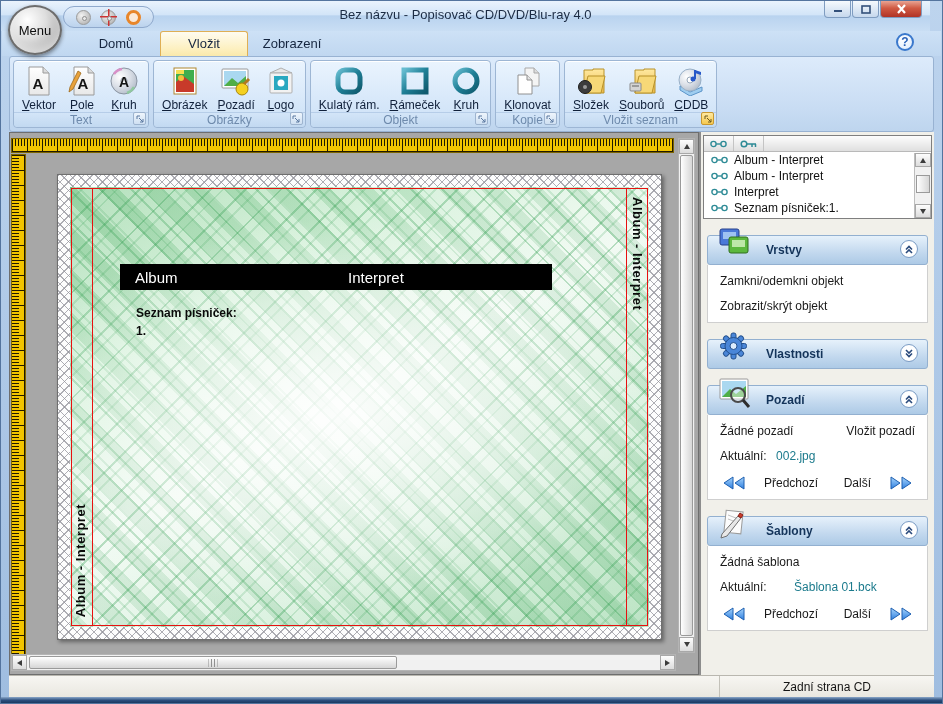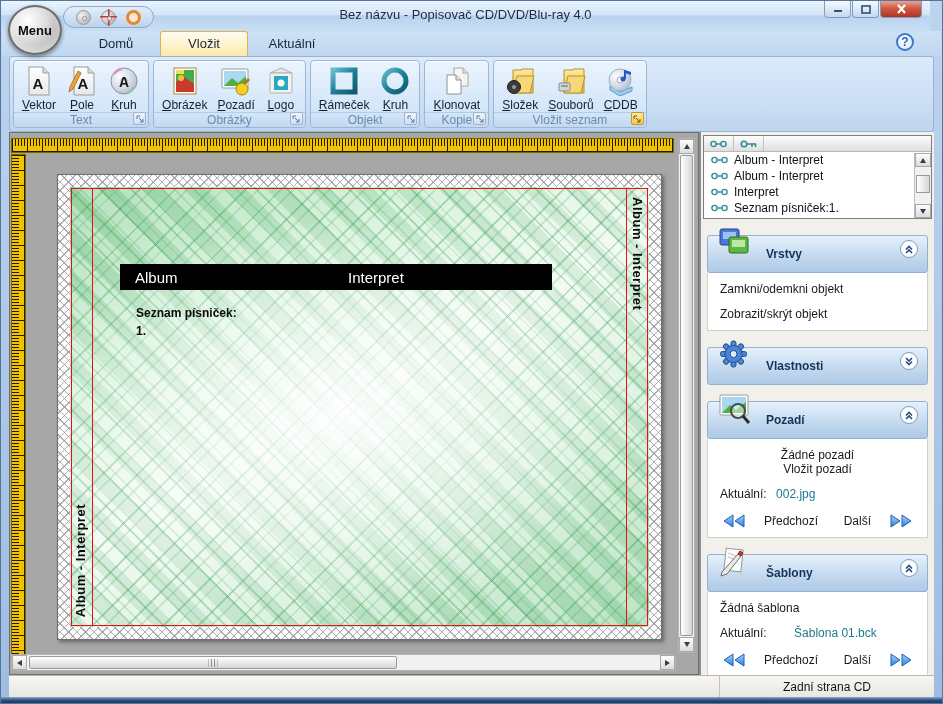--- a/index.html
+++ b/index.html
@@ -33,21 +33,21 @@
   .win-btn { width:27px; height:17px; border:1px solid #7f9cc0; border-top:none;
     border-radius:0 0 4px 4px; background:linear-gradient(#f6fafd,#c6d8ed);
     display:flex; align-items:center; justify-content:center; }
   .win-btn.close { width:42px; background:linear-gradient(#e9a493,#d05a43 45%,#b03326); }
 
   .menu-btn { position:absolute; left:7px; top:4px; width:54px; height:50px; z-index:20;
     border-radius:50%; border:2px solid #6d6d6d;
     background:radial-gradient(circle at 35% 28%, #ffffff, #dedede 40%, #b2b2b2 72%, #8d8d8d 100%);
     box-shadow:0 2px 4px rgba(0,0,0,.45), inset 0 -5px 8px rgba(255,255,255,.55);
     display:flex; align-items:center; justify-content:center;
-    font-weight:bold; font-size:13px; color:#0d0d0d; cursor:pointer; }
+    font-weight:normal; font-size:13px; color:#0d0d0d; cursor:pointer; }
 
   
   .tabrow { position:absolute; top:30px; left:1px; right:1px; height:25px;
     background:linear-gradient(#cde1f6,#c0d7f0); }
   .tabs { position:absolute; left:70px; top:0; height:25px; display:flex; }
   .tab { min-width:88px; padding:0 14px; text-align:center; line-height:25px;
     font-size:13px; color:#15253f; cursor:pointer; }
   .tab.active { background:linear-gradient(#fffcf0,#fdf0c0 70%, #fae9ab);
     border:1px solid #dfaf55; border-bottom:none; border-radius:3px 3px 0 0;
     line-height:23px; }
@@ -173,32 +173,32 @@
   .obj-row .icell { width:30px; display:flex; justify-content:center; }
   .obj-row .olabel { font-size:12px; color:#111; white-space:nowrap; }
   .obj-scroll { position:absolute; right:0; top:17px; bottom:0; width:17px;
     background:#f1f1f1; border-left:1px solid #bdbdbd; }
   .obj-scroll .sb-btn { left:0; right:0; height:14px; }
   .obj-scroll .up { top:0; } .obj-scroll .down { bottom:0; }
   .obj-thumb { position:absolute; left:1px; right:1px; top:22px; height:18px;
     background:linear-gradient(90deg,#fff,#d6d6d6); border:1px solid #9a9a9a; }
 
   .panel { margin:0 6px; }
-  .panel-header { position:relative; height:38px; margin-top:16px;
+  .panel-header { position:relative; height:30px; margin-top:16px;
     background:linear-gradient(#e6f1fb,#c2d8ee 60%, #adcae6);
     border:1px solid #93b0d0; border-radius:3px;
     display:flex; align-items:center; cursor:pointer; }
   .panel-icon { position:absolute; left:10px; top:-9px; }
   .panel-title { margin-left:58px; font-weight:bold; font-size:12px; color:#14345a; }
   .chev { position:absolute; right:9px; top:4px; width:18px; height:18px; border-radius:50%;
     background:#fff; border:1px solid #7a9cc4; display:flex; align-items:center;
     justify-content:center; cursor:pointer; }
   .panel-body { background:#fff; border:1px solid #cfcfcf; border-top:none;
     padding:9px 12px; font-size:12px; color:#1a1a1a; }
-  .pb-row { display:flex; justify-content:space-between; align-items:center;flex-direction:column; }
+  .pb-row { display:flex; justify-content:space-between; align-items:center; }
   .pb-line { margin-bottom:11px; }
   .link { color:#1b7a8c; cursor:pointer; }
   .action { cursor:pointer; }
   .navrow { display:flex; justify-content:space-between; align-items:center;
     padding:2px 2px 0; }
   .navgrp { display:flex; align-items:center; gap:18px; cursor:pointer; }
 
   
   .statusbar { position:absolute; left:8px; right:8px; bottom:6px; height:22px;
     background:linear-gradient(#f7f6f2,#e9e7e0); border-top:1px solid #b9b7af; display:flex; }
@@ -267,21 +267,21 @@
   </div>
 
   <div class="menu-btn">
     <span>Menu</span>
   </div>
 
   <div class="tabrow">
     <div class="tabs">
       <div class="tab">Domů</div>
       <div class="tab active">Vložit</div>
-      <div class="tab">Aktuální</div>
+      <div class="tab">Zobrazení</div>
     </div>
   </div>
   <div class="help-btn">?</div>
 
   <div class="ribbon">
 
     <div class="rgroup">
       <div class="rgroup-buttons">
         <div class="rbtn">
           <span class="ricon">
@@ -370,20 +370,28 @@
         <span class="launcher">
           <svg width="8" height="8">
               <path d="M1 1h3M1 1v3M3 3l4 4M7 4v3H4" stroke="#5a78a0" fill="none"></path>
             </svg>
         </span>
       </div>
     </div>
 
     <div class="rgroup">
       <div class="rgroup-buttons">
+        <div class="rbtn">
+          <span class="ricon">
+            <svg width="30" height="30" viewBox="0 0 30 30">
+                <rect x="4" y="4" width="22" height="22" rx="7" fill="none" stroke="url(#tealg)" stroke-width="5"></rect>
+              </svg>
+          </span>
+          <span class="rlabel">Kulatý rám.</span>
+        </div>
         <div class="rbtn">
           <span class="ricon">
             <svg width="30" height="30" viewBox="0 0 30 30">
                 <rect x="4" y="4" width="22" height="22" fill="none" stroke="url(#tealg)" stroke-width="5"></rect>
               </svg>
           </span>
           <span class="rlabel">Rámeček</span>
         </div>
         <div class="rbtn">
           <span class="ricon">

